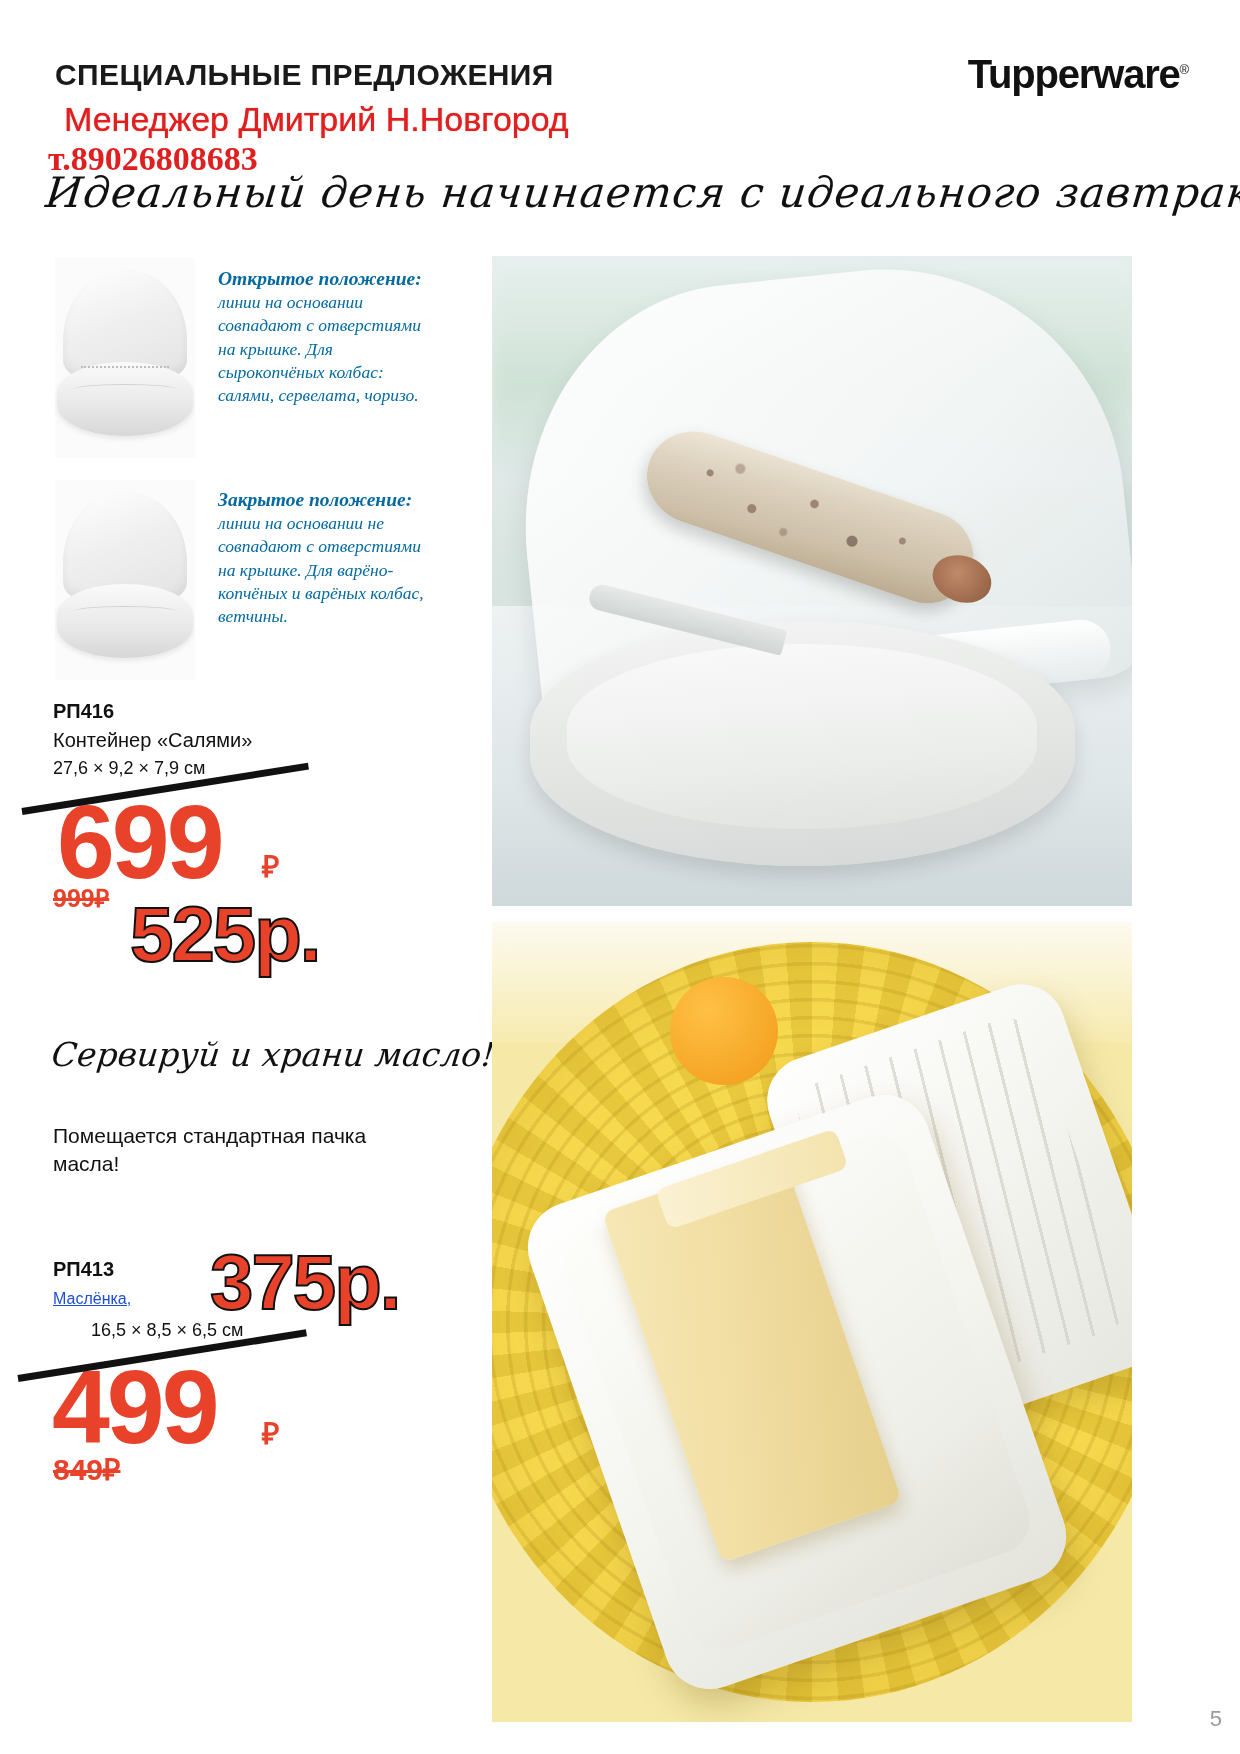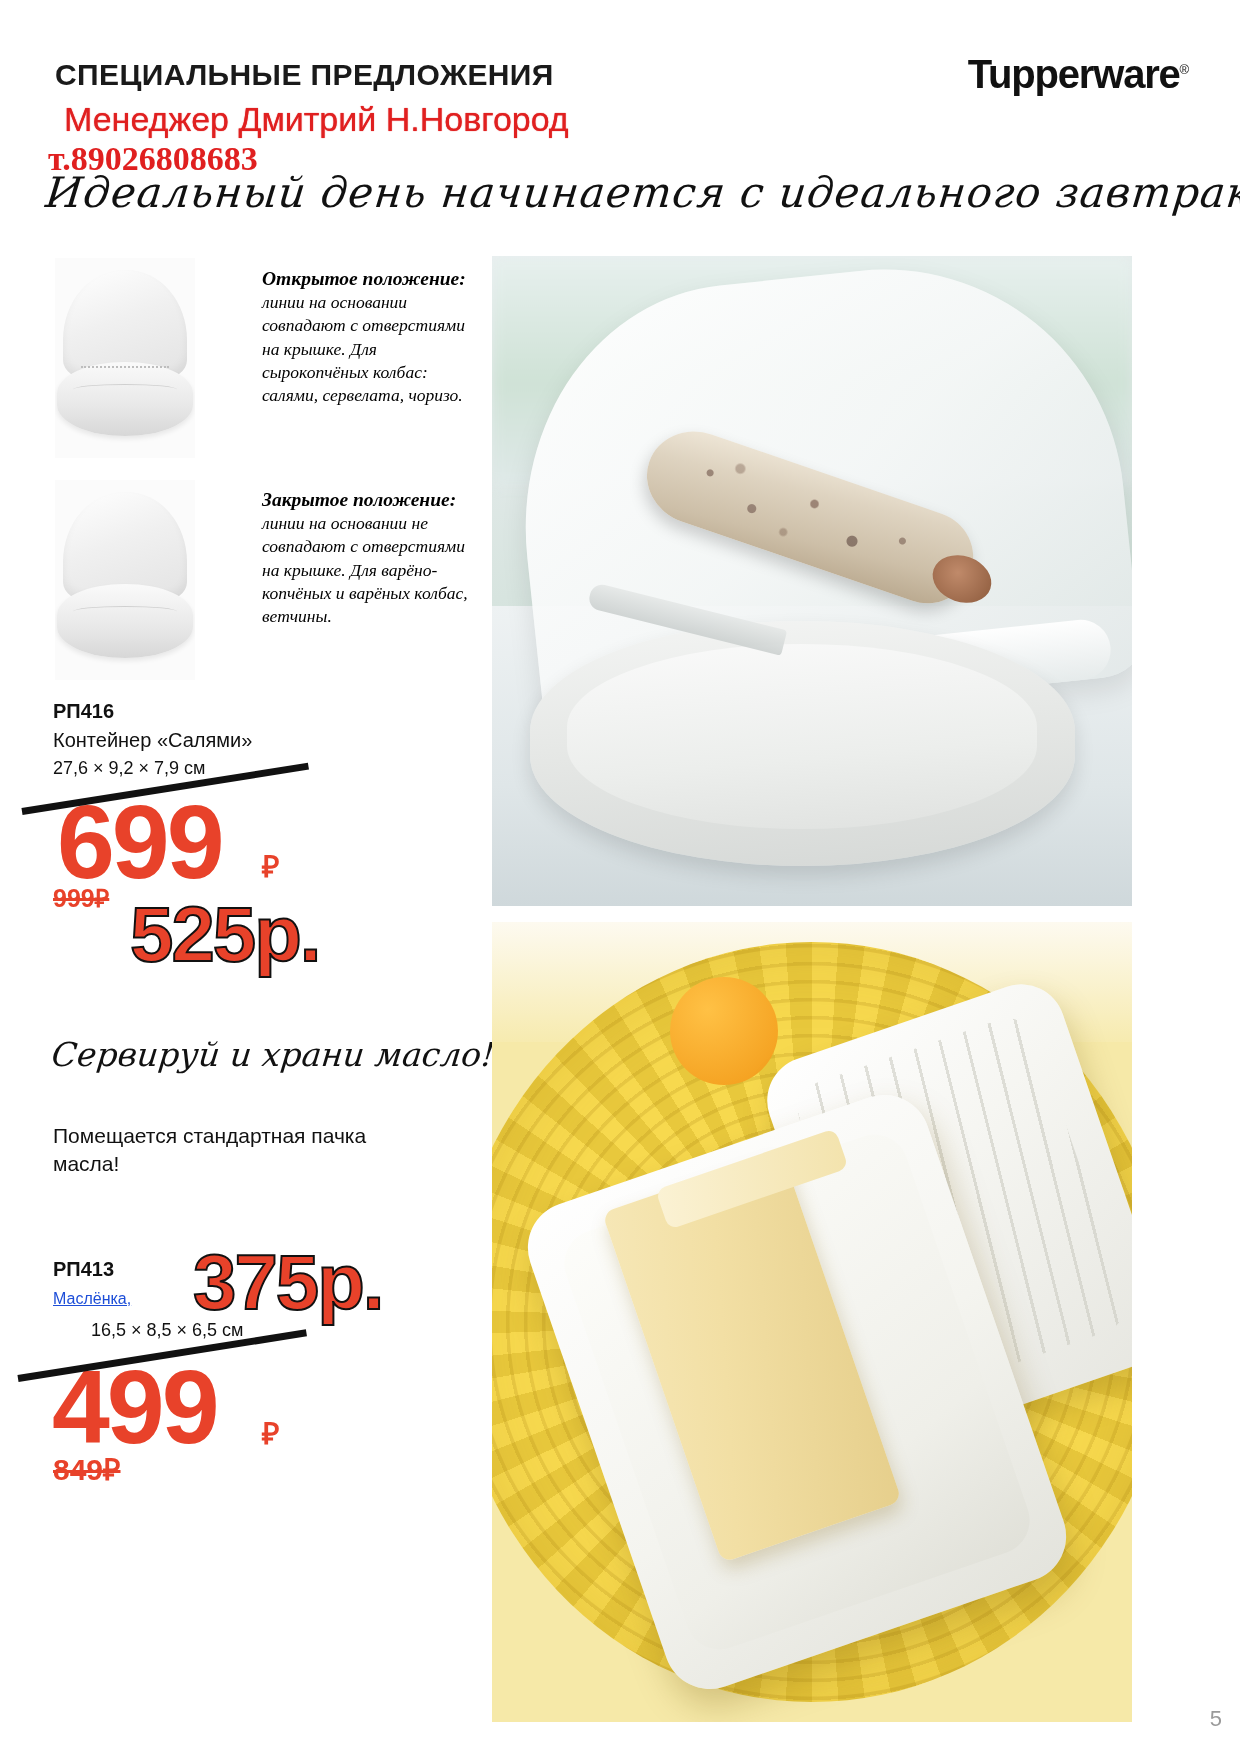--- a/index.html
+++ b/index.html
@@ -120,25 +120,24 @@
     width: 104px;
     height: 10px;
     border-top: 1px solid #cfcfcf;
     border-radius: 50%;
   }
 
   .desc-block {
     position: absolute;
     width: 220px;
     font-family: "Liberation Serif", serif;
-    color: #000000;
+    color: #0369a1;
     font-style: italic;
     font-size: 17.5px;
     line-height: 1.32;
-    margin-left: 44px;
   }
   .desc-1 { left: 218px; top: 266px; }
   .desc-2 { left: 218px; top: 487px; }
   .desc-block .lead {
     font-weight: bold;
     font-size: 19.5px;
     display: block;
     line-height: 1.3;
   }
 
@@ -259,21 +258,21 @@
   .pdim2 {
     position: absolute;
     left: 53px;
     top: 1320px;
     font-size: 18px;
     color: #111;
     margin-left: 38px;
   }
   .new-price-2 {
     position: absolute;
-    left: 193px;
+    left: 210px;
     top: 1243px;
     font-size: 78px;
     font-weight: bold;
     color: #e8422a;
     letter-spacing: -2px;
     line-height: 1;
     -webkit-text-stroke: 2px #111;
   }
   .old-big-2 {
     position: absolute;

